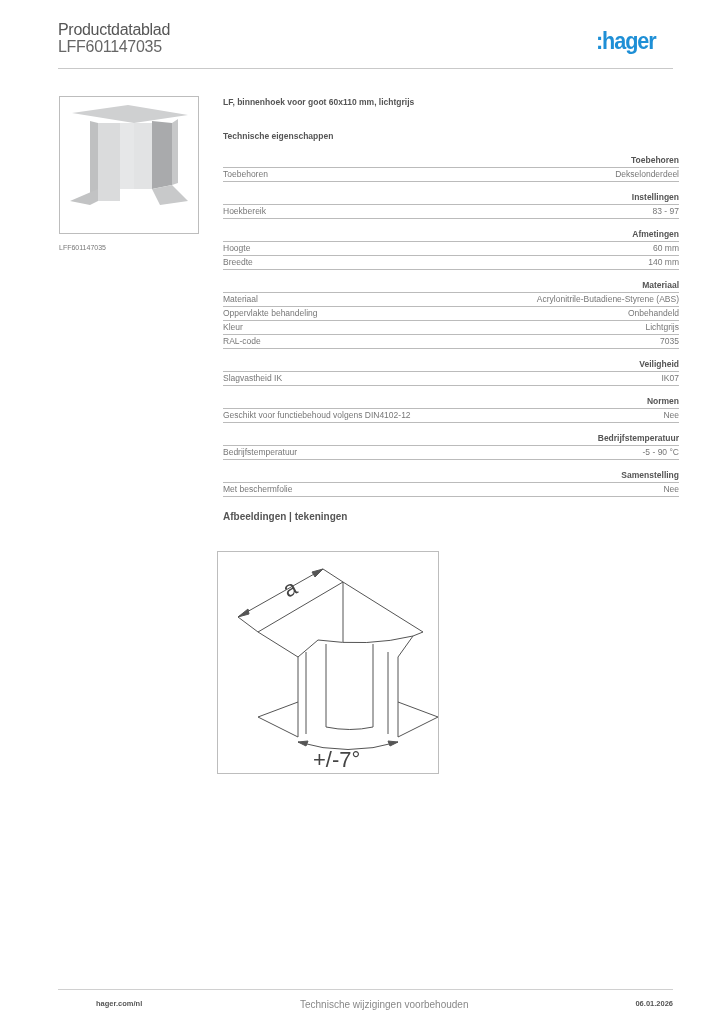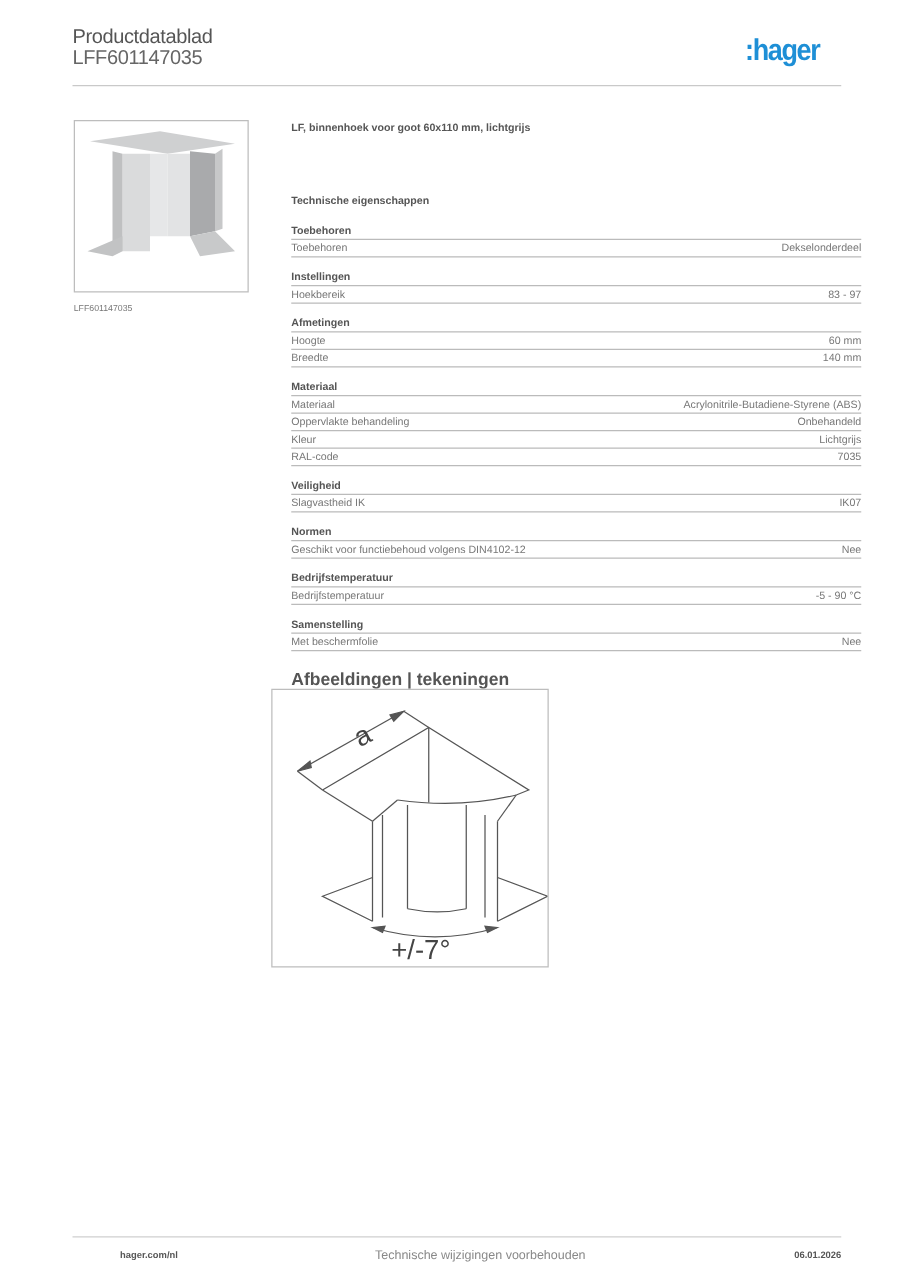--- a/index.html
+++ b/index.html
@@ -23,34 +23,34 @@
   .header-rule {
     position: absolute; left: 58px; top: 68px; width: 615px; height: 1px; background: #c9c9c9;
   }
   .product-photo {
     position: absolute; left: 59px; top: 96px; width: 140px; height: 138px;
     border: 1px solid #bdbdbd; box-sizing: border-box; background: #fff;
   }
   .photo-caption {
     position: absolute; left: 59px; top: 244px; font-size: 7px; color: #777;
   }
-  .main { position: absolute; left: 233px; top: 97px; width: 456px; }
+  .main { position: absolute; left: 223px; top: 97px; width: 456px; }
   .product-desc { font-size: 8.5px; font-weight: bold; color: #555; height: 34px; }
-  .section-heading { font-size: 8.5px; font-weight: bold; color: #555; margin-bottom: 14px; margin-top: 24px; }
-  .group { margin-bottom: 10px; }
+  .section-heading { font-size: 8.5px; font-weight: bold; color: #555; margin-bottom: 14px; }
+  .group { margin-bottom: 10px; text-align: right; }
   .group-title {
     font-size: 8.5px; font-weight: bold; color: #555;
     border-bottom: 1px solid #bbb; padding-bottom: 1px; line-height: 11px;
   }
   .row {
     display: flex; justify-content: space-between;
     font-size: 8.5px; color: #777; line-height: 11px; padding-top: 1px;
     border-bottom: 1px solid #bbb; padding-bottom: 1px;
   }
-  .images-heading { font-size: 14px; font-weight: bold; color: #555; margin-top: 14px; }
+  .images-heading { font-size: 10px; font-weight: bold; color: #555; margin-top: 14px; }
   .drawing {
     position: absolute; left: 217px; top: 551px; width: 222px; height: 223px;
     border: 1px solid #bdbdbd; box-sizing: border-box; background: #fff;
   }
   .footer-rule {
     position: absolute; left: 58px; top: 989px; width: 615px; height: 1px; background: #d0d0d0;
   }
   .footer-left { position: absolute; left: 58px; top: 999px; font-size: 7.5px; font-weight: bold; color: #555; margin-left: 38px; }
   .footer-center { position: absolute; left: 300px; top: 999px; font-size: 10px; color: #888; }
   .footer-right { position: absolute; right: 51px; top: 999px; font-size: 7.5px; font-weight: bold; color: #555; }

